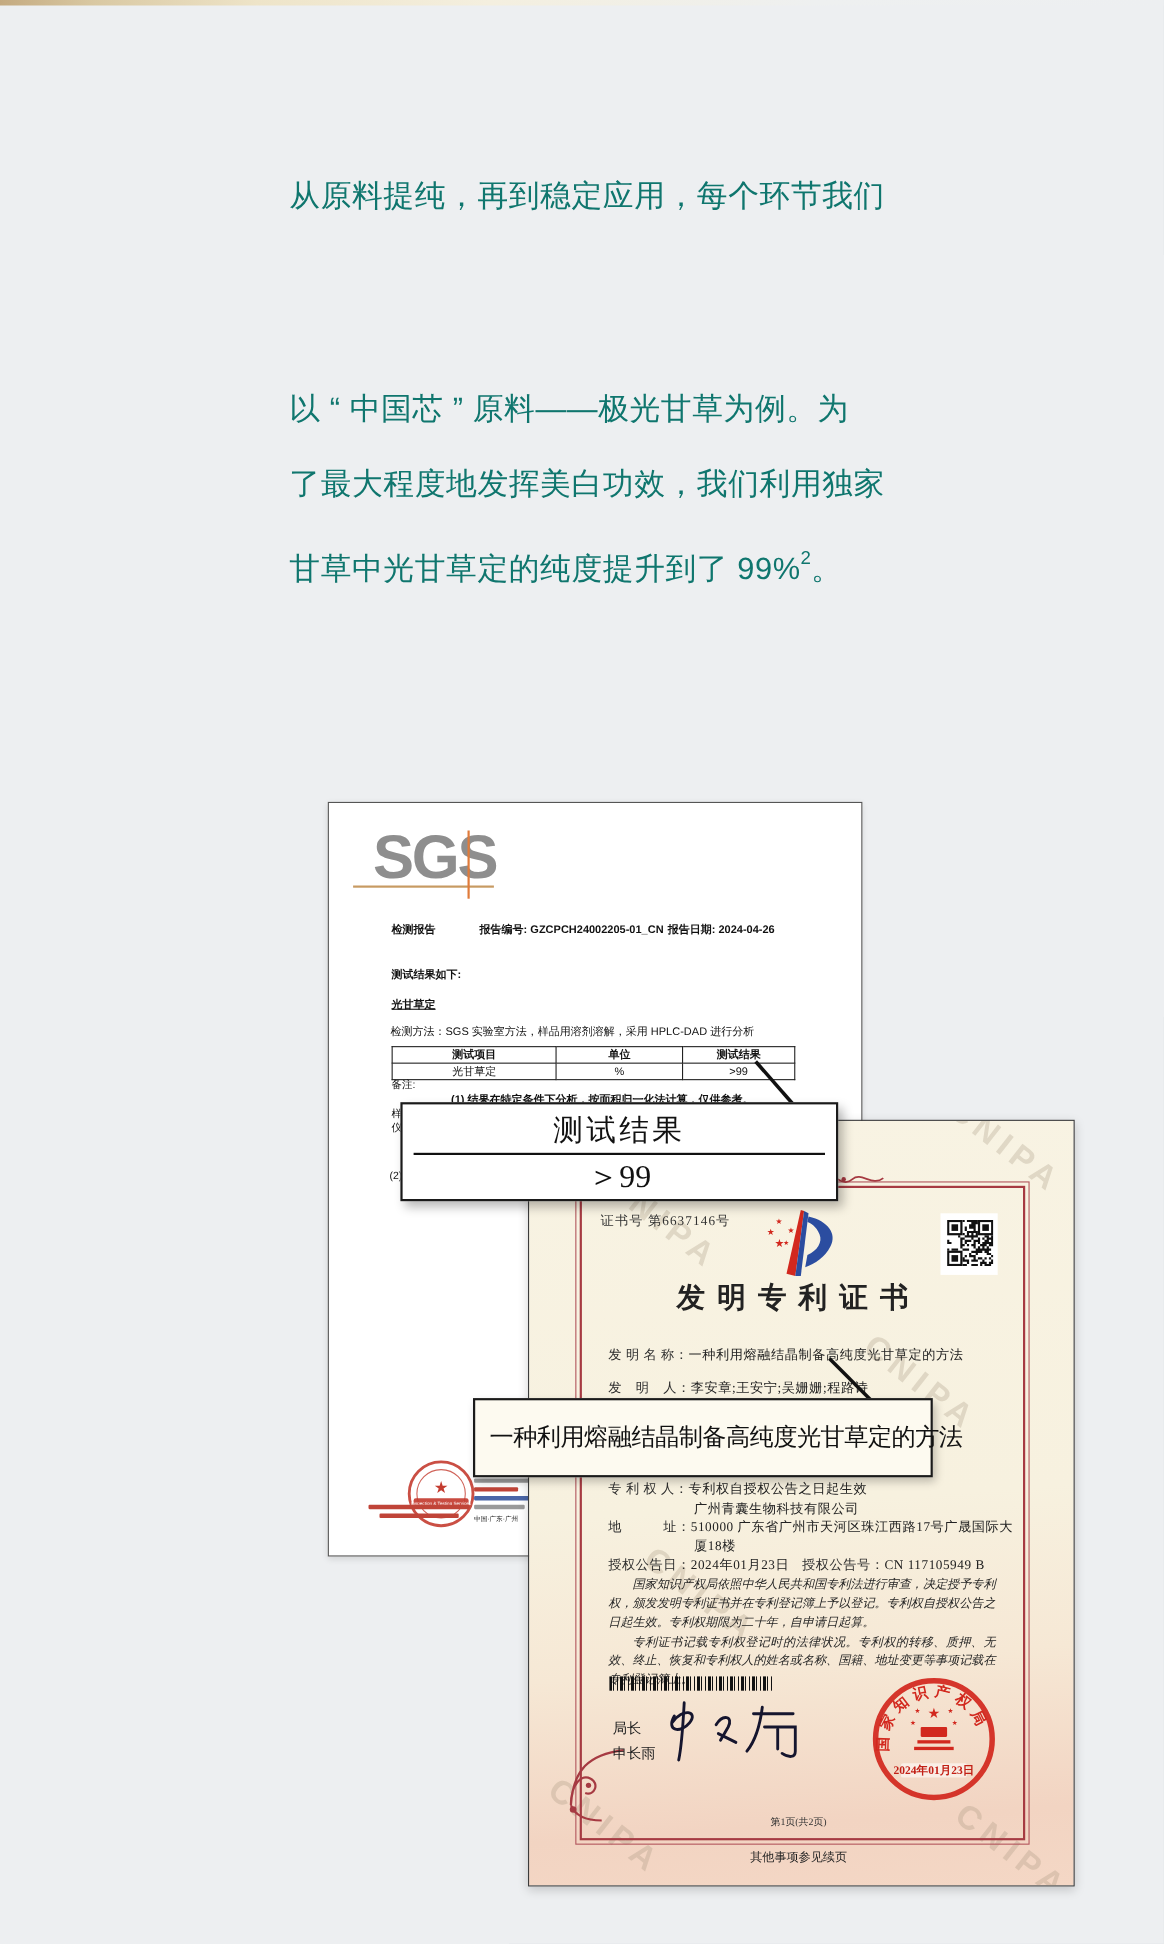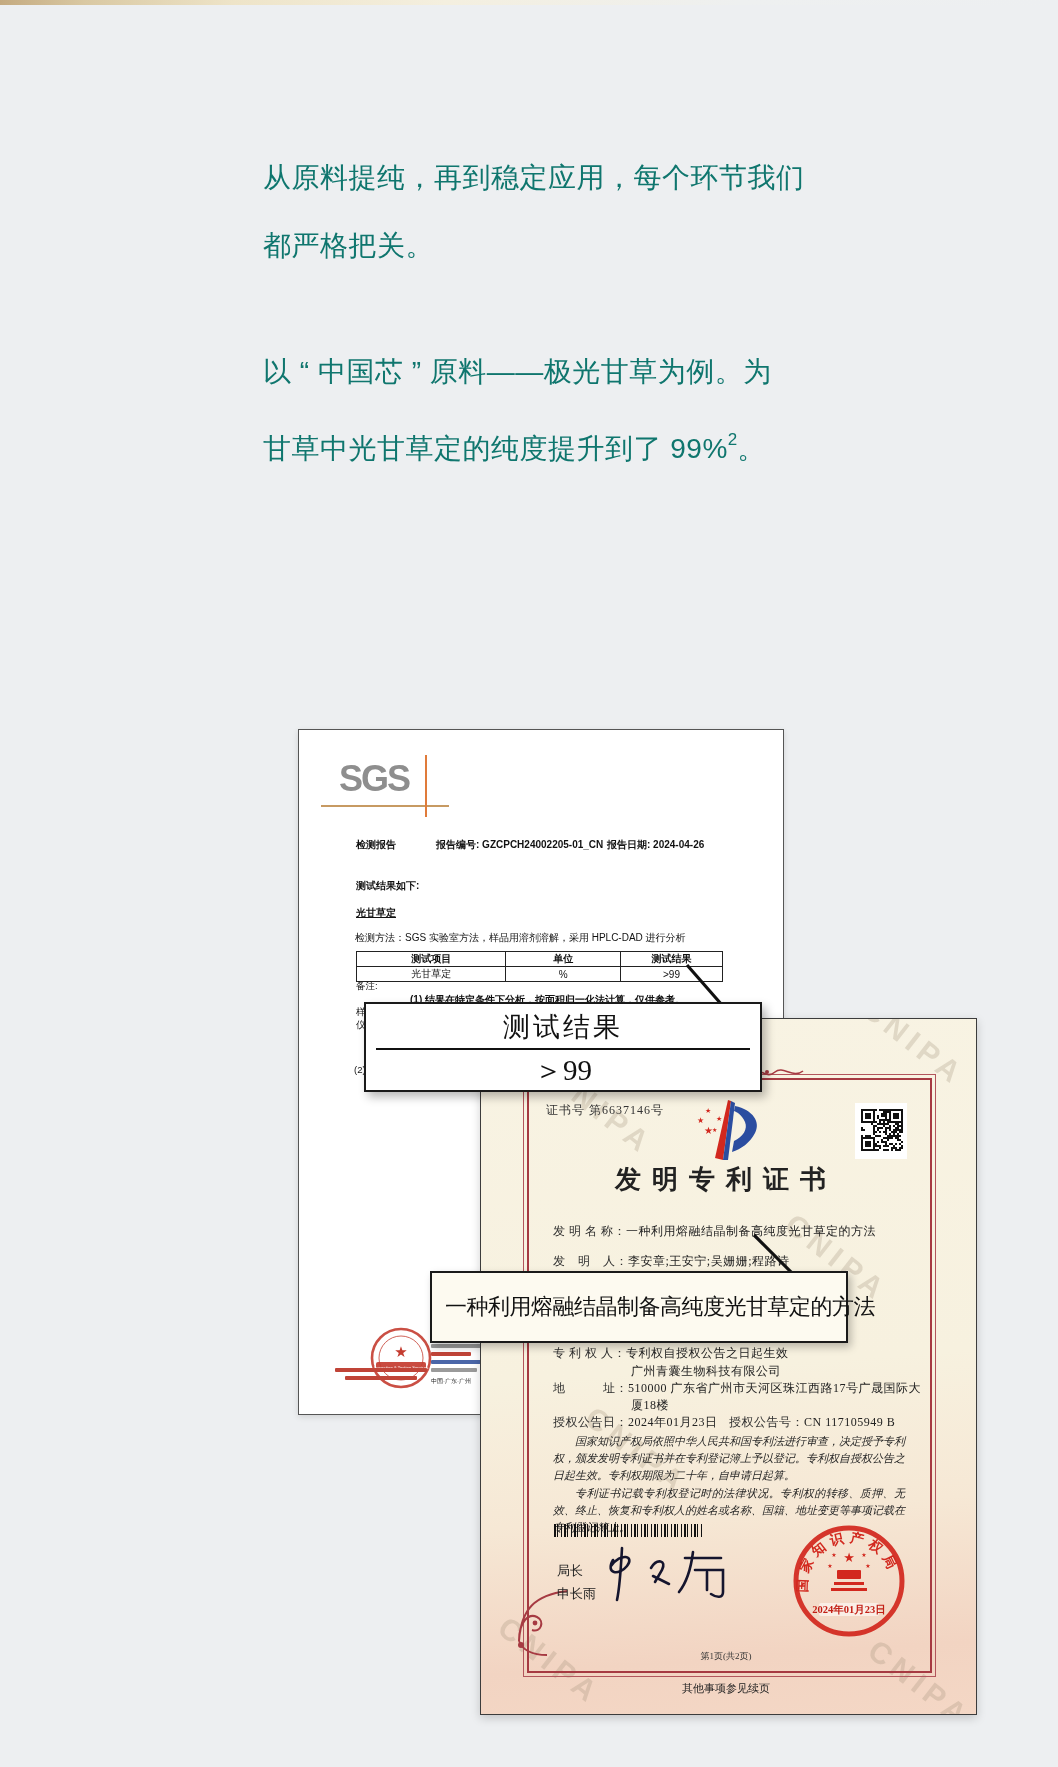--- a/index.html
+++ b/index.html
@@ -8,21 +8,21 @@
   .top-strip{position:absolute;left:0;top:0;width:1058px;height:5px;
         background:linear-gradient(90deg,#c4aa80 0%,#d9c8a2 8%,#eee4c8 22%,#f4efdf 42%,#eef0f0 70%,#edeff1 100%);}
   
   .para{position:absolute;left:263px;font-size:28px;letter-spacing:.5px;color:#0f766e;}
   .para .line{display:block;height:68px;line-height:68px;white-space:nowrap;}
   .para sup{font-size:17px;vertical-align:13px;letter-spacing:0;}
   
   .sgs-doc{position:absolute;left:298px;top:729px;width:484px;height:684px;background:#ffffff;
         border:1px solid #555;box-shadow:0 2px 6px rgba(0,0,0,.12);z-index:1;}
   .sgs-logo{position:absolute;left:40px;top:25px;width:130px;height:58px;}
-  .sgs-logo .word{font-family:"Liberation Sans",sans-serif;font-weight:900;font-size:36px;
+  .sgs-logo .word{font-family:"Liberation Sans",sans-serif;font-weight:900;font-size:56px;
         color:#8e8e8e;letter-spacing:-2px;line-height:48px;}
   .sgs-logo .h-rule{position:absolute;left:-18px;top:50px;width:128px;height:2px;background:#c79a62;}
   .sgs-logo .v-rule{position:absolute;left:86px;top:0px;width:2px;height:62px;background:#e07b3a;}
   .sgs-line{position:absolute;font-size:10px;color:#111;white-space:nowrap;}
   .bold{font-weight:bold;}
   .sgs-table{position:absolute;left:57px;top:221px;width:367px;border-collapse:collapse;
         font-size:10px;color:#111;}
   .sgs-table td{border:1px solid #222;text-align:center;height:14px;padding:0;}
   .sgs-tiny{position:absolute;background:#9a9a9a;height:4px;border-radius:1px;}
   .sgs-tiny.red{background:#c04438;}
@@ -71,24 +71,24 @@
   .sig-svg{position:absolute;left:108px;top:523px;}
 </style>
 </head>
 <body>
 
 <div class="page">
   <div class="top-strip"></div>
 
   <div class="para" style="top:144px;">
     <span class="line">从原料提纯，再到稳定应用，每个环节我们</span>
-    <span class="line">都严格把关。</span>
   </div>
   <div class="para" style="top:338px;">
     <span class="line">以 “ 中国芯 ” 原料——极光甘草为例。为</span>
+    <span class="line">了最大程度地发挥美白功效，我们利用独家</span>
     <span class="line"><span>甘草中光甘草定的纯度提升到了 99%</span><sup>2</sup><span>。</span></span>
   </div>
 
   <div class="sgs-doc">
     <div class="sgs-logo">
       <div class="h-rule"></div>
       <div class="v-rule"></div>
       <div class="word">SGS</div>
     </div>
     <div class="sgs-line bold" style="left:57px;top:108px;">检测报告</div>

